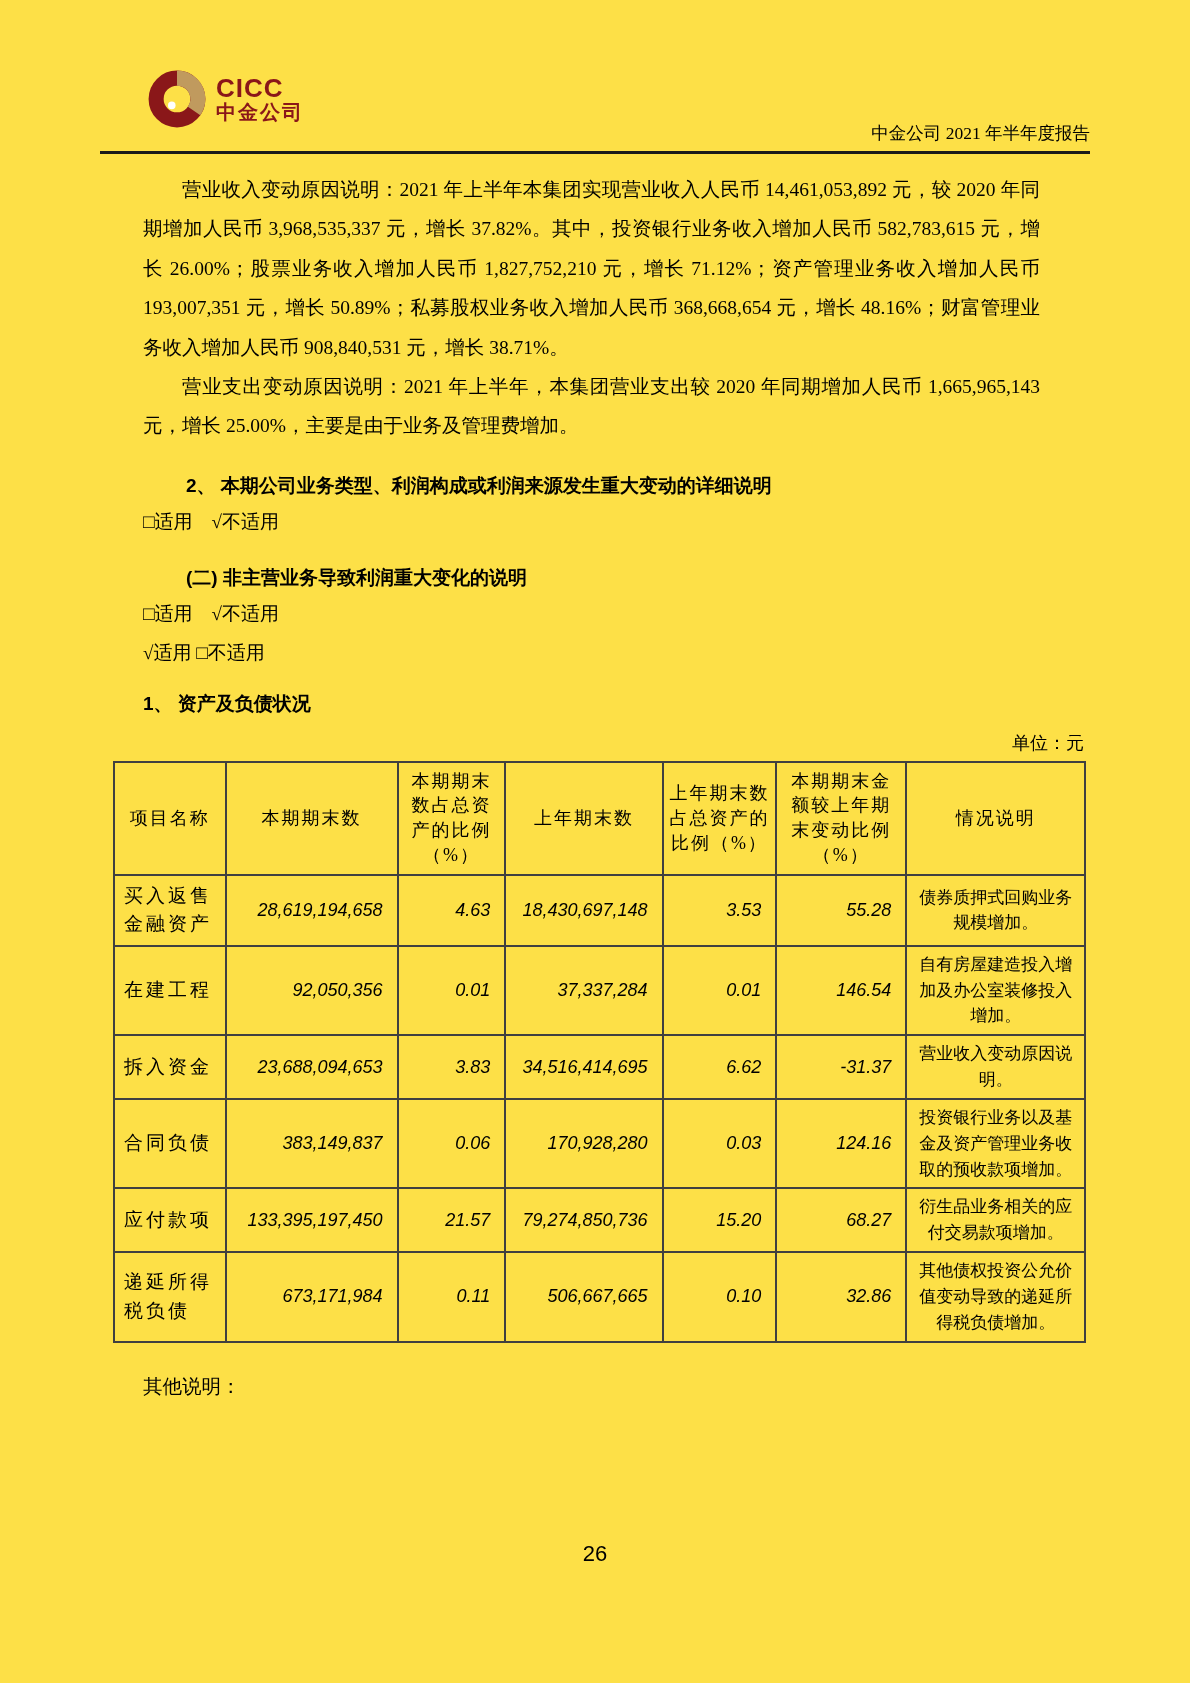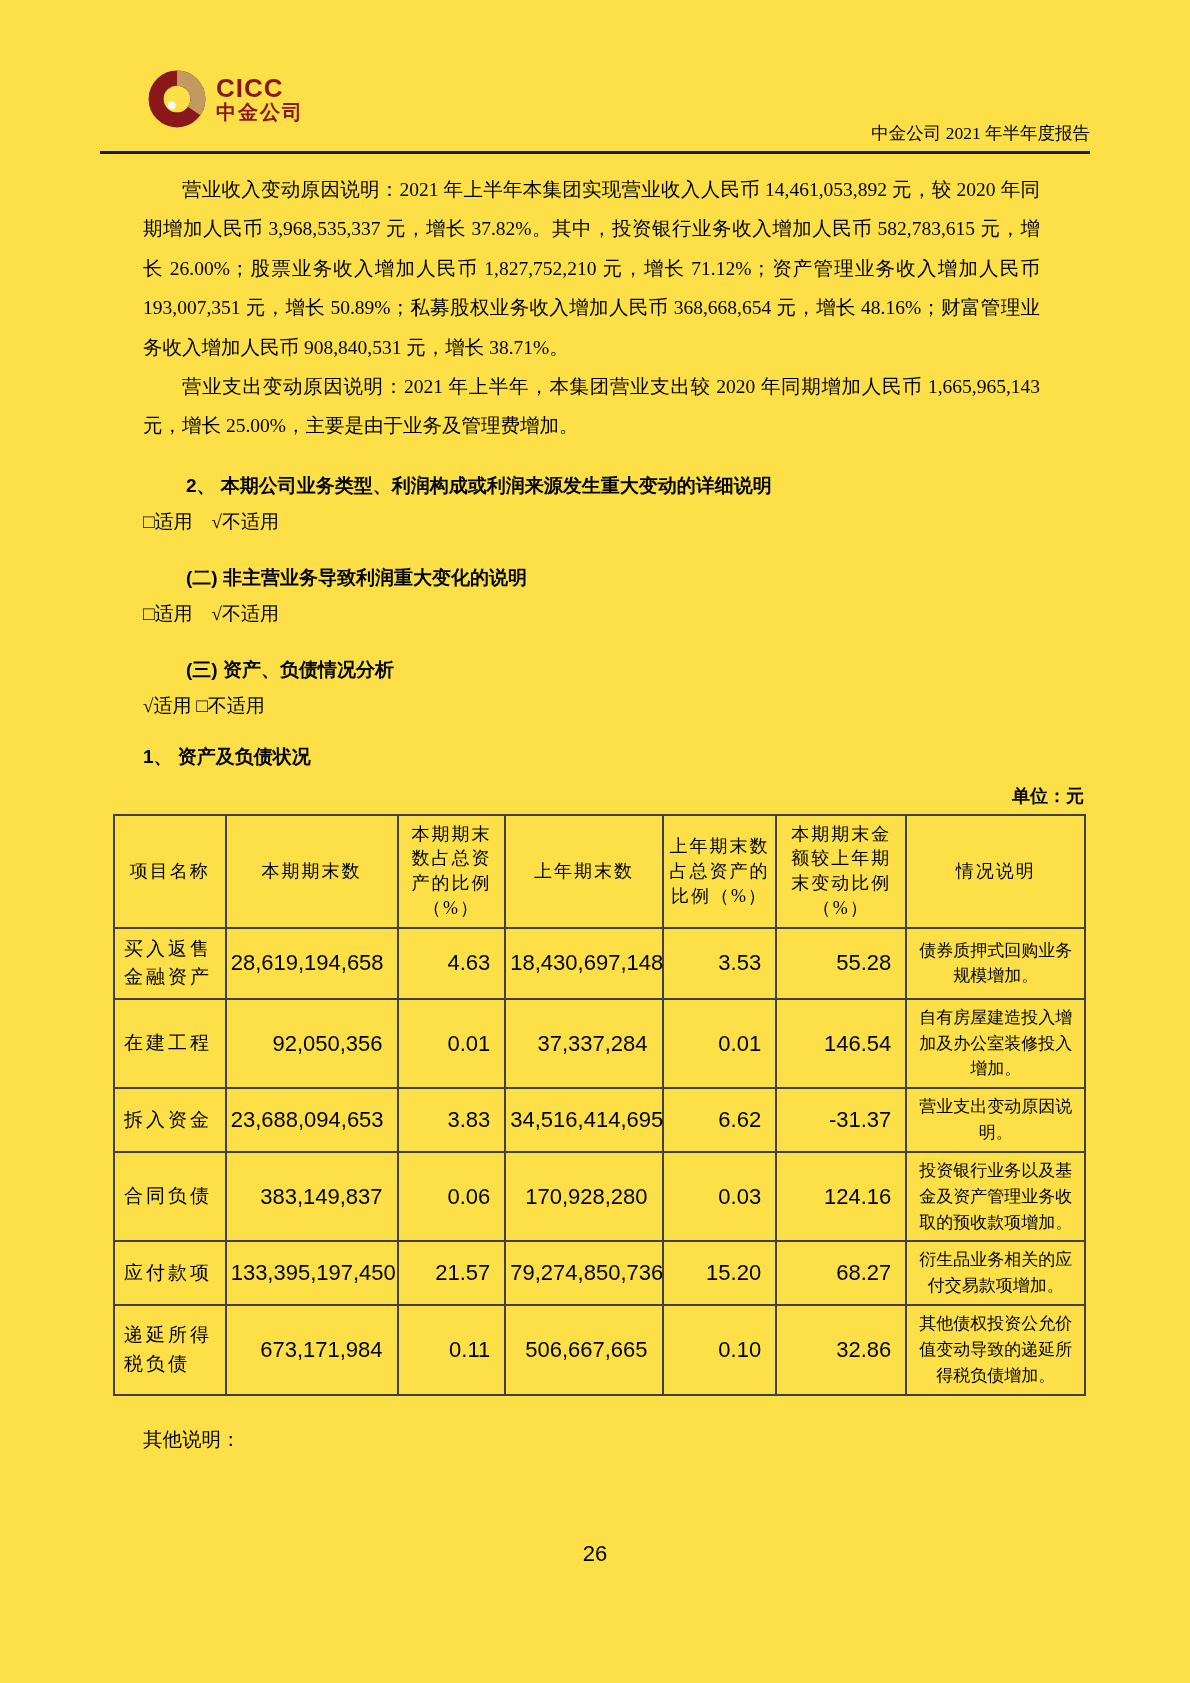--- a/index.html
+++ b/index.html
@@ -30,36 +30,36 @@
     font-family:"Liberation Sans","DejaVu Sans",sans-serif; font-weight:700;
     font-size:19px; margin-top:27px;margin-left:43px;
   }
   .applicability { font-size:19px; margin-top:7px; line-height:1.7; }
   .sub-heading {
     font-family:"Liberation Sans","DejaVu Sans",sans-serif; font-weight:700;
     font-size:19px; margin-top:21px;
   }
   
   .table-wrap { margin:0 104px 0 113px; }
-  .unit-label { text-align:right; font-size:18px; margin:14px 2px 6px 0;font-weight:bold; }
+  .unit-label { text-align:right; font-size:18px; margin:14px 2px 6px 0; }
   table.assets { width:100%; border-collapse:collapse; table-layout:fixed; }
   table.assets th, table.assets td {
     border:2px solid #404040; vertical-align:middle;
   }
   table.assets th {
     font-weight:normal; font-size:18px; line-height:1.38; text-align:center;
     padding:6px 5px; letter-spacing:2px;
   }
   td.item-name {
     font-size:19px; letter-spacing:3px; line-height:1.5;
     text-align:left; padding:6px 6px 6px 9px;
   }
   td.num {
     font-family:"Liberation Sans","DejaVu Sans",sans-serif;
-    font-size:22px; text-align:right; padding:6px 14px 6px 4px;
+    font-size:18px; text-align:right; padding:6px 14px 6px 4px;font-style:italic;
   }
   td.note {
     font-size:17px; line-height:1.52; text-align:center; padding:5px 9px;
   }
   
   .other-label { font-size:19.5px; margin-top:30px; }
   .other-par { font-size:19.5px; line-height:2.1; text-align:justify; text-indent:2em; margin-top:8px; }
   .page-number {
     position:absolute; left:0; top:1541px; width:100%; text-align:center;
     font-family:"Liberation Sans","DejaVu Sans",sans-serif; font-size:22px;
@@ -88,21 +88,20 @@
   <div class="content">
     <p class="body-par par-revenue">营业收入变动原因说明：2021 年上半年本集团实现营业收入人民币 14,461,053,892 元，较 2020 年同期增加人民币 3,968,535,337 元，增长 37.82%。其中，投资银行业务收入增加人民币 582,783,615 元，增长 26.00%；股票业务收入增加人民币 1,827,752,210 元，增长 71.12%；资产管理业务收入增加人民币 193,007,351 元，增长 50.89%；私募股权业务收入增加人民币 368,668,654 元，增长 48.16%；财富管理业务收入增加人民币 908,840,531 元，增长 38.71%。</p>
     <p class="body-par">营业支出变动原因说明：2021 年上半年，本集团营业支出较 2020 年同期增加人民币 1,665,965,143 元，增长 25.00%，主要是由于业务及管理费增加。</p>
 
     <div class="sec-heading">2、 本期公司业务类型、利润构成或利润来源发生重大变动的详细说明</div>
     <div class="applicability">□适用　√不适用</div>
 
     <div class="sec-heading">(二) 非主营业务导致利润重大变化的说明</div>
     <div class="applicability">□适用　√不适用</div>
 
-    <div class="sec-heading">(三) 资产、负债情况分析</div>
     <div class="applicability">√适用 □不适用</div>
 
     <div class="sub-heading">1、 资产及负债状况</div>
   </div>
 
   <div class="table-wrap">
     <div class="unit-label">单位：元</div>
     <table class="assets">
       <colgroup>
         <col style="width:11.5%">
@@ -143,21 +142,21 @@
           <td class="num">146.54</td>
           <td class="note">自有房屋建造投入增加及办公室装修投入增加。</td>
         </tr>
         <tr>
           <td class="item-name">拆入资金</td>
           <td class="num">23,688,094,653</td>
           <td class="num">3.83</td>
           <td class="num">34,516,414,695</td>
           <td class="num">6.62</td>
           <td class="num">-31.37</td>
-          <td class="note">营业支出变动原因说明。</td>
+          <td class="note">营业收入变动原因说明。</td>
         </tr>
         <tr>
           <td class="item-name">合同负债</td>
           <td class="num">383,149,837</td>
           <td class="num">0.06</td>
           <td class="num">170,928,280</td>
           <td class="num">0.03</td>
           <td class="num">124.16</td>
           <td class="note">投资银行业务以及基金及资产管理业务收取的预收款项增加。</td>
         </tr>

